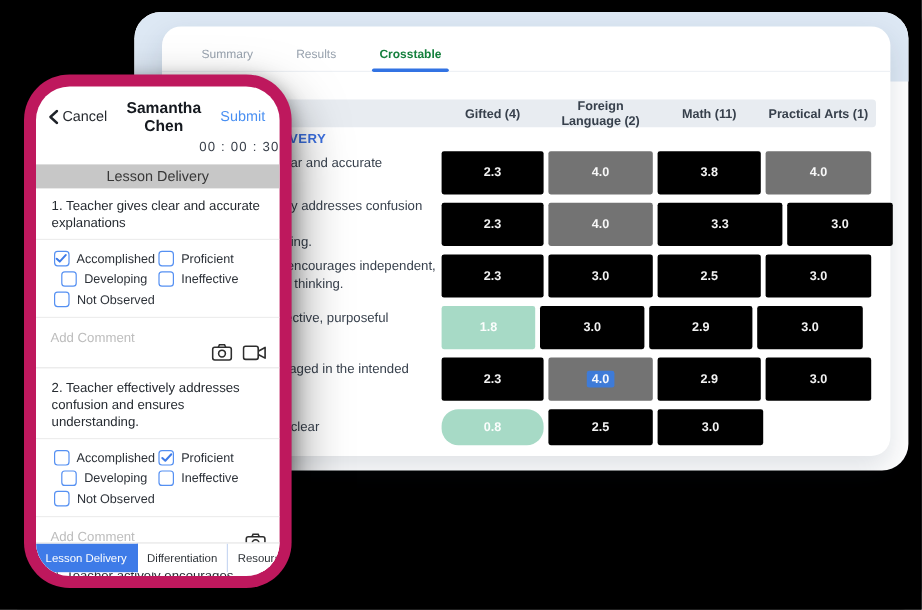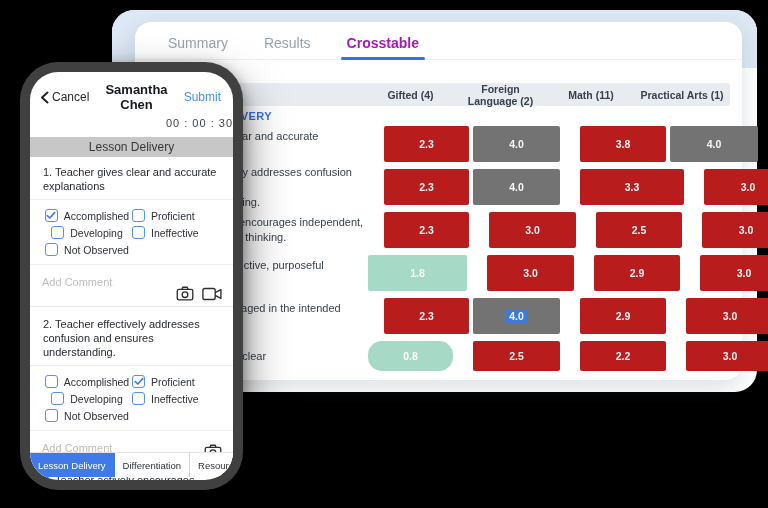--- a/index.html
+++ b/index.html
@@ -10,47 +10,47 @@
   
   .card-back { position:absolute; left:112px; top:10px; width:645px; height:382px;
                background:#fff; border-radius:22px; }
   .card-tint { position:absolute; left:112px; top:10px; width:645px; height:58px;
                background:#dde8f4; border-radius:22px 22px 0 0; }
   .card { position:absolute; left:135px; top:22px; width:607px; height:358px;
           background:#fff; border-radius:16px; box-shadow:0 10px 24px rgba(30,50,80,.14); }
 
   .tabbar { position:absolute; top:0; left:0; right:0; height:38px; display:flex;
             align-items:flex-end; padding:0 0 6px 33px; gap:36px; border-bottom:1px solid #eef1f5; }
-  .d-tab { font-size:14px; color:#98a2ae; position:relative; cursor:default; padding-bottom:2px; }
-  .d-tab.active { color:#a21caf; font-weight:700; }
+  .d-tab { font-size:10px; color:#98a2ae; position:relative; cursor:default; padding-bottom:2px; }
+  .d-tab.active { color:#15803d; font-weight:700; }
   .d-tab.active::after { content:""; position:absolute; left:-6px; right:-6px; bottom:-7px;
                          height:3px; background:#3273e3; border-radius:2px; }
 
   .col-headers { position:absolute; top:61px; left:15px; width:580px; height:23px;
                  background:#e8ecf1; border-radius:3px; display:flex; align-items:center;
                  padding-left:218px; gap:4px; }
   .col-h { text-align:center; font-size:10.5px; font-weight:700; color:#37404c; flex:0 0 auto; }
 
   .category { position:absolute; top:88px; left:28px; font-size:11px; font-weight:700;
               color:#3b6fe0; letter-spacing:.4px; }
 
   .rows { position:absolute; top:104px; left:10px; }
   .t-row { display:flex; align-items:stretch; height:36px; margin-bottom:7px; }
   .t-row:last-child { height:30px; margin-bottom:0; }
   .row-label { width:223px; flex:0 0 auto; display:flex; align-items:center;
                font-size:11px; line-height:15px; color:#39424e; white-space:pre-line; }
   .cell { flex:0 0 auto; margin-right:4px; display:flex; align-items:center; justify-content:center;
           font-size:10.5px; font-weight:700; color:rgba(255,255,255,.95); border-radius:2px; }
-  .cell.mid   { background:#b91c1c;margin-left:16px; }
+  .cell.mid   { background:#000000; }
   .cell.dark  { background:#737373; }
   .cell.light { background:#a7dac6; }
   .sel { background:#3e7bd8; padding:1px 4px; border-radius:2px; }
 
   
-  .phone { position:absolute; left:20px; top:62px; width:223px; height:428px; background:#404040;
+  .phone { position:absolute; left:20px; top:62px; width:223px; height:428px; background:#be185d;
            border-radius:38px; box-shadow:0 22px 45px rgba(0,0,0,.55), 0 4px 14px rgba(0,0,0,.35); }
   .screen { position:absolute; left:10px; top:10px; width:203px; height:408px; background:#fff;
             border-radius:28px; overflow:hidden; }
 
   .p-header { display:flex; align-items:center; padding:10px 12px 0 10px; }
   .cancel { display:flex; align-items:center; gap:3px; font-size:12px; color:#25292e; }
   .p-title { flex:1; text-align:center; font-size:13px; font-weight:700; color:#15191f; }
   .submit { font-size:12px; color:#4a90f2; }
   .timer { text-align:right; font-size:11px; color:#3c434d; margin-top:5px; letter-spacing:1px; }
   .section-bar { margin-top:8px; height:20px; background:#c7c7c7; display:flex; align-items:center;
@@ -115,39 +115,38 @@
         <div class="t-row">
           <div class="row-label">3. Teacher actively encourages independent,
 creative, and critical thinking.</div>
           <div class="cell mid" style="width: 85px;">2.3</div>
           <div class="cell mid" style="width: 87px;">3.0</div>
           <div class="cell mid" style="width: 86px;">2.5</div>
           <div class="cell mid" style="width: 88px;">3.0</div>
         </div>
         <div class="t-row">
           <div class="row-label">4. Teacher uses effective, purposeful questioning</div>
-          <div class="cell light" style="width: 99px;">1.8</div>
+          <div class="cell light" style="width: 78px;">1.8</div>
           <div class="cell mid" style="width: 87px;">3.0</div>
           <div class="cell mid" style="width: 86px;">2.9</div>
           <div class="cell mid" style="width: 88px;">3.0</div>
         </div>
         <div class="t-row">
           <div class="row-label">5. Students are engaged in the intended learning</div>
           <div class="cell mid" style="width: 85px;">2.3</div>
           <div class="cell dark" style="width: 87px;">
             <span class="sel">4.0</span>
           </div>
           <div class="cell mid" style="width: 86px;">2.9</div>
           <div class="cell mid" style="width: 88px;">3.0</div>
         </div>
         <div class="t-row">
           <div class="row-label">6. Expectations are clear</div>
           <div class="cell light" style="width: 85px; border-radius: 14px;">0.8</div>
           <div class="cell mid" style="width: 87px;">2.5</div>
-          <div class="cell mid" style="width: 86px;">2.2</div>
           <div class="cell mid" style="width: 88px;">3.0</div>
         </div>
       </div>
   </div>
 
   <div class="phone">
     <div class="screen">
 
       <div class="p-header">
         <div class="cancel">

